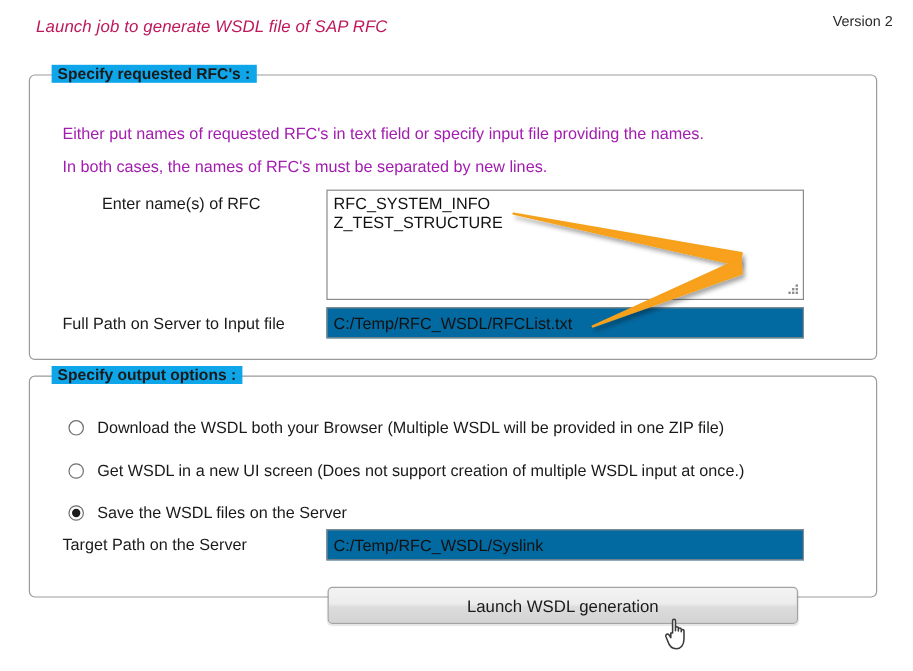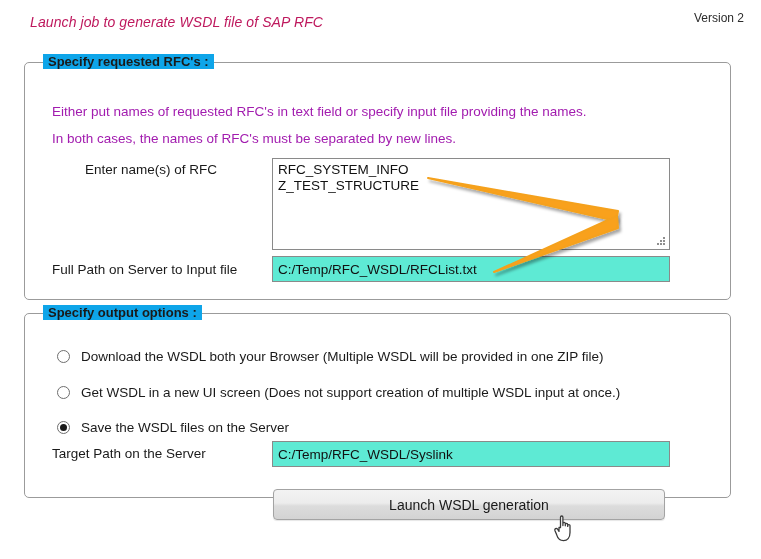--- a/index.html
+++ b/index.html
@@ -89,21 +89,21 @@
     line-height: 16px;
     resize: none;
     outline: none;
     overflow: hidden;
     white-space: pre;
   }
   .txtinput {
     position: absolute;
     box-sizing: border-box;
     border: 1px solid #8a8a8a;
-    background: #5eead4;
+    background: #0369a1;
     font-family: "Liberation Sans", sans-serif;
     font-size: 13.5px;
     color: #111111;
     padding: 2px 4px 2px 5px;
     outline: none;
   }
   
   .grip {
     position: absolute;
     width: 11px;

